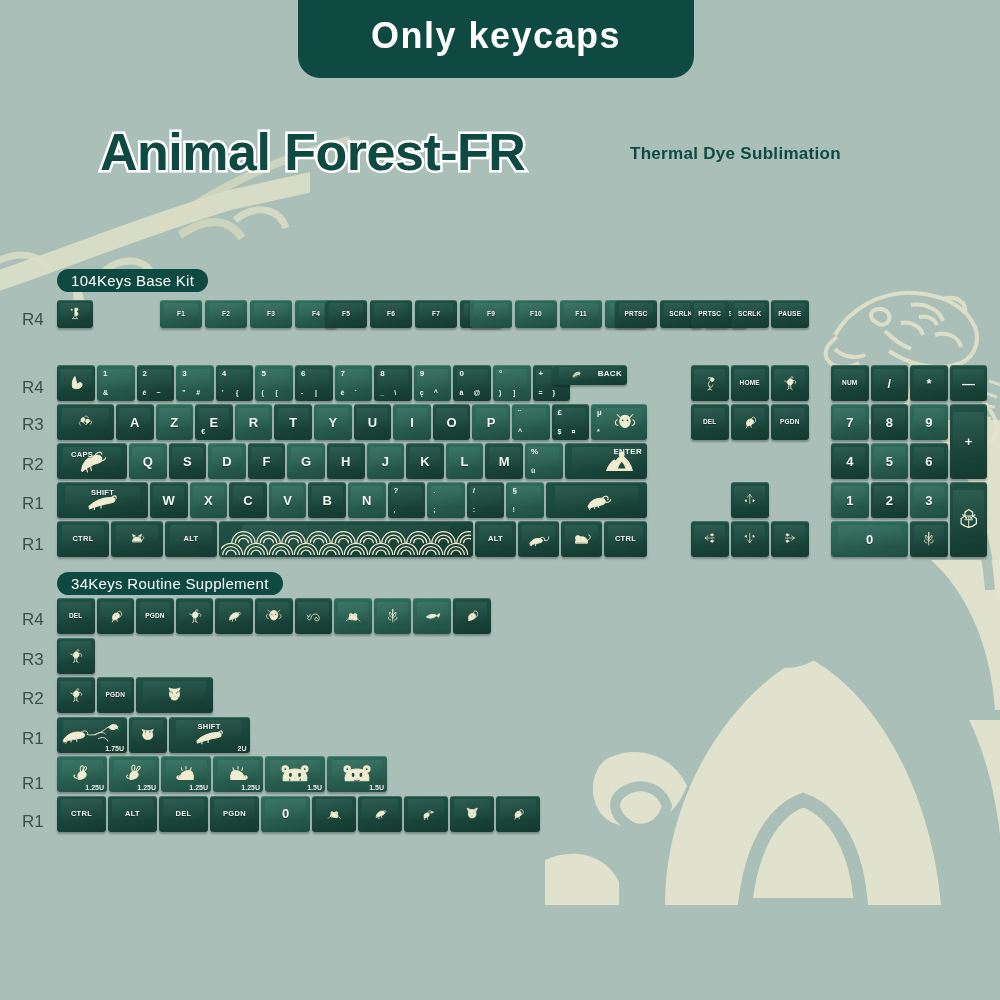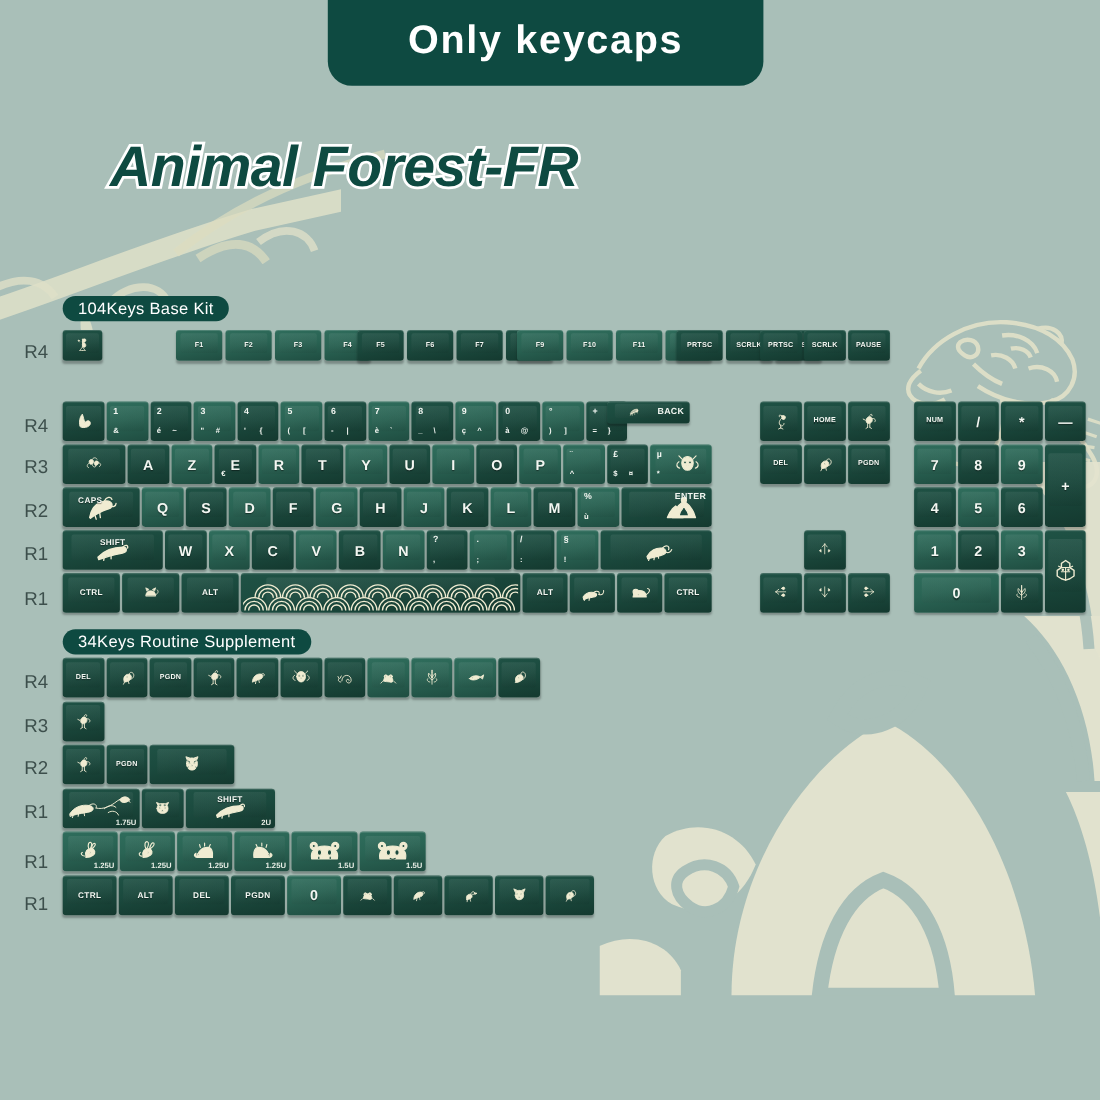--- a/index.html
+++ b/index.html
@@ -26,21 +26,20 @@
     line-height:1;padding-bottom:6px;
   }
 
   
   #headline{
     position:absolute;left:100px;top:126px;
     font-size:52px;font-weight:bold;color:#0e4a41;
     letter-spacing:-0.5px;line-height:1;
     -webkit-text-stroke:5px #ffffff;
     paint-order:stroke fill;
-    font-style:italic;
   }
   #right-title{position:absolute;left:630px;top:140px;width:250px;}
   #cherry-box{
     border:2px solid #0e4a41;border-radius:5px;background:#fdfdfb;
     padding:2px 7px 3px 7px;display:inline-block;
   }
   #cherry-box span{color:#0e4a41;font-size:17px;font-weight:bold;letter-spacing:.3px;}
   #thermal{color:#0e4a41;font-size:17px;font-weight:bold;margin-top:4px;letter-spacing:.3px;}
 
   
@@ -177,20 +176,21 @@
       </g>
     </svg>
   </div>
 
   <div id="only-pill">
     <span>Only keycaps</span>
   </div>
 
   <div id="headline">Animal Forest-FR</div>
   <div id="right-title">
+    <div id="thermal">Thermal Dye Sublimation</div>
   </div>
 
   <div class="sec-pill" style="left:57px;top:269px;">
     <span>104Keys Base Kit</span>
   </div>
   <div class="sec-pill" style="left:57px;top:572px;">
     <span>34Keys Routine Supplement</span>
   </div>
 
   <div class="rowlabel" style="left:22px;top:311px;">R4</div>

